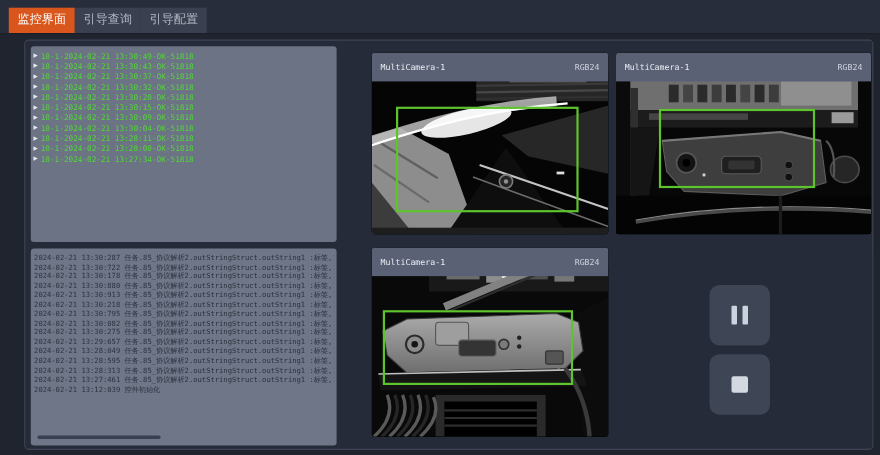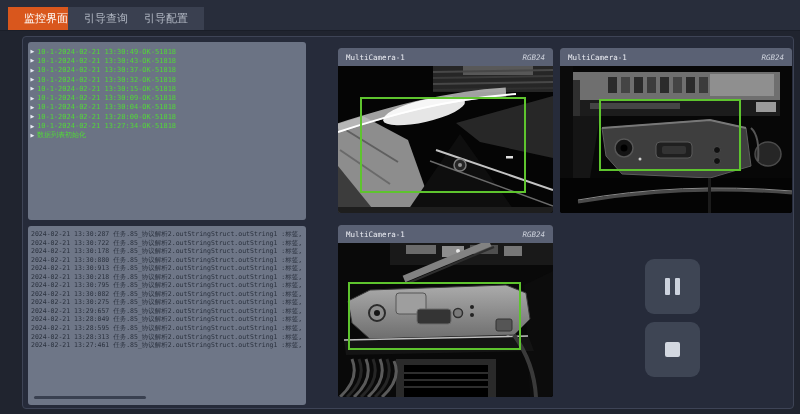--- a/index.html
+++ b/index.html
@@ -2,21 +2,21 @@
 <html><head>
 <meta charset="utf-8">
 <style>
   html,body{margin:0;padding:0;background:#20242f;}
   .app{position:relative;width:800px;height:414px;background:#20242f;
        font-family:"Liberation Sans",sans-serif;overflow:hidden;}
 
   
   .tabbar{position:absolute;left:0;top:0;width:800px;height:30px;
           background:#282d3b;border-bottom:1px solid #1a1e28;}
-  .tab{position:absolute;top:7px;height:23px;line-height:23px;padding:0 16px;
+  .tab{position:absolute;top:7px;height:23px;line-height:23px;padding:0 8px;
        font-size:11px;color:#b2b8c4;background:#3a4050;cursor:pointer;white-space:nowrap;}
   .tab.t0{left:8px;}
   .tab.t1{left:68px;}
   .tab.t2{left:128px;}
   .tab.active{background:#d9571d;color:#ffffff;}
 
   
   .frame{position:absolute;left:22px;top:36px;width:770px;height:371px;
          border:1px solid #3e4456;border-radius:4px;background:#262b3a;}
 
@@ -33,25 +33,25 @@
   .log-line{font-family:"DejaVu Sans Mono",monospace;font-size:6.5px;line-height:8.55px;
             color:#2b323f;white-space:nowrap;overflow:hidden;}
   .hscroll{position:absolute;left:6px;bottom:6px;width:112px;height:3px;
            background:#394050;border-radius:2px;cursor:pointer;}
 
   
   .camera{position:absolute;background:#000;border-radius:3px;overflow:hidden;}
   .cam1{left:338px;top:48px;width:215px;height:165px;}
   .cam2{left:560px;top:48px;width:232px;height:165px;}
   .cam3{left:338px;top:225px;width:215px;height:172px;}
-  .camhead{position:absolute;left:0;top:0;right:0;height:18px;background:#5a6174;
+  .camhead{position:absolute;left:0;top:0;right:0;height:26px;background:#5a6174;
            display:flex;align-items:center;justify-content:space-between;padding:0 8px;box-sizing:border-box;}
   .camtitle,.camfmt{font-family:"DejaVu Sans Mono",monospace;font-size:7.5px;}
   .camtitle{color:#eceef4;}
-  .camfmt{color:#ccd1db;font-style:italic;}
+  .camfmt{color:#ccd1db;}
   .camimg{position:absolute;left:0;top:18px;right:0;bottom:0;background:#000;}
   svg.art{position:absolute;left:0;top:0;width:100%;height:100%;}
   .gbox{position:absolute;border:2px solid #5ec42e;box-sizing:border-box;}
   .gb1{left:22px;top:31px;width:166px;height:96px;}
   .gb2{left:39px;top:33px;width:142px;height:72px;}
   .gb3{left:10px;top:39px;width:173px;height:68px;}
 
   
   .ctl{position:absolute;width:55px;height:55px;background:#3e4554;border:none;
        border-radius:9px;display:flex;align-items:center;justify-content:center;cursor:pointer;padding:0;}
@@ -90,53 +90,57 @@
         <span class="tw">▶</span>
         <span class="tl">10-1-2024-02-21 13:30:37-OK-51818</span>
       </div>
 
       <div class="tree-item">
         <span class="tw">▶</span>
         <span class="tl">10-1-2024-02-21 13:30:32-OK-51818</span>
       </div>
 
 
+      <div class="tree-item">
+        <span class="tw">▶</span>
+        <span class="tl">10-1-2024-02-21 13:30:20-OK-51818</span>
+      </div>
 
       <div class="tree-item">
         <span class="tw">▶</span>
         <span class="tl">10-1-2024-02-21 13:30:15-OK-51818</span>
       </div>
 
       <div class="tree-item">
         <span class="tw">▶</span>
         <span class="tl">10-1-2024-02-21 13:30:09-OK-51818</span>
       </div>
 
       <div class="tree-item">
         <span class="tw">▶</span>
         <span class="tl">10-1-2024-02-21 13:30:04-OK-51818</span>
       </div>
 
 
+      <div class="tree-item">
+        <span class="tw">▶</span>
+        <span class="tl">10-1-2024-02-21 13:28:11-OK-51818</span>
+      </div>
 
 
       <div class="tree-item">
         <span class="tw">▶</span>
         <span class="tl">10-1-2024-02-21 13:28:00-OK-51818</span>
       </div>
 
       <div class="tree-item">
         <span class="tw">▶</span>
         <span class="tl">10-1-2024-02-21 13:27:34-OK-51818</span>
       </div>
 
-      <div class="tree-item">
-        <span class="tw">▶</span>
-        <span class="tl">数据列表初始化</span>
-      </div>
     </div>
 
   <div class="logp">
 
     <div class="hscroll"></div>
 
       <div class="log-line">2024-02-21 13:30:287 任务.85_协议解析2.outStringStruct.outString1 :标签,10-1-2024-0</div>
 
       <div class="log-line">2024-02-21 13:30:722 任务.85_协议解析2.outStringStruct.outString1 :标签,10-1-2024-0</div>
 
@@ -157,20 +161,21 @@
       <div class="log-line">2024-02-21 13:29:657 任务.85_协议解析2.outStringStruct.outString1 :标签,10-1-2024-0</div>
 
       <div class="log-line">2024-02-21 13:28:049 任务.85_协议解析2.outStringStruct.outString1 :标签,10-1-2024-0</div>
 
       <div class="log-line">2024-02-21 13:28:595 任务.85_协议解析2.outStringStruct.outString1 :标签,10-1-2024-0</div>
 
       <div class="log-line">2024-02-21 13:28:313 任务.85_协议解析2.outStringStruct.outString1 :标签,10-1-2024-0</div>
 
       <div class="log-line">2024-02-21 13:27:461 任务.85_协议解析2.outStringStruct.outString1 :标签,10-1-2024-0</div>
 
+      <div class="log-line">2024-02-21 13:12:039 控件初始化</div>
     </div>
 
   <div class="camera cam1">
     <div class="camimg">
       <svg class="art" viewBox="0 0 215 147" preserveAspectRatio="none">
         <rect width="215" height="147" fill="#050505"></rect>
         <rect x="95" y="0" width="120" height="26" fill="#262626"></rect>
         <rect x="125" y="0" width="70" height="9" fill="#585858"></rect>
         <line x1="95" y1="6" x2="215" y2="4" stroke="#474747" stroke-width="2"></line>
         <line x1="95" y1="12" x2="215" y2="10" stroke="#3a3a3a" stroke-width="2"></line>

